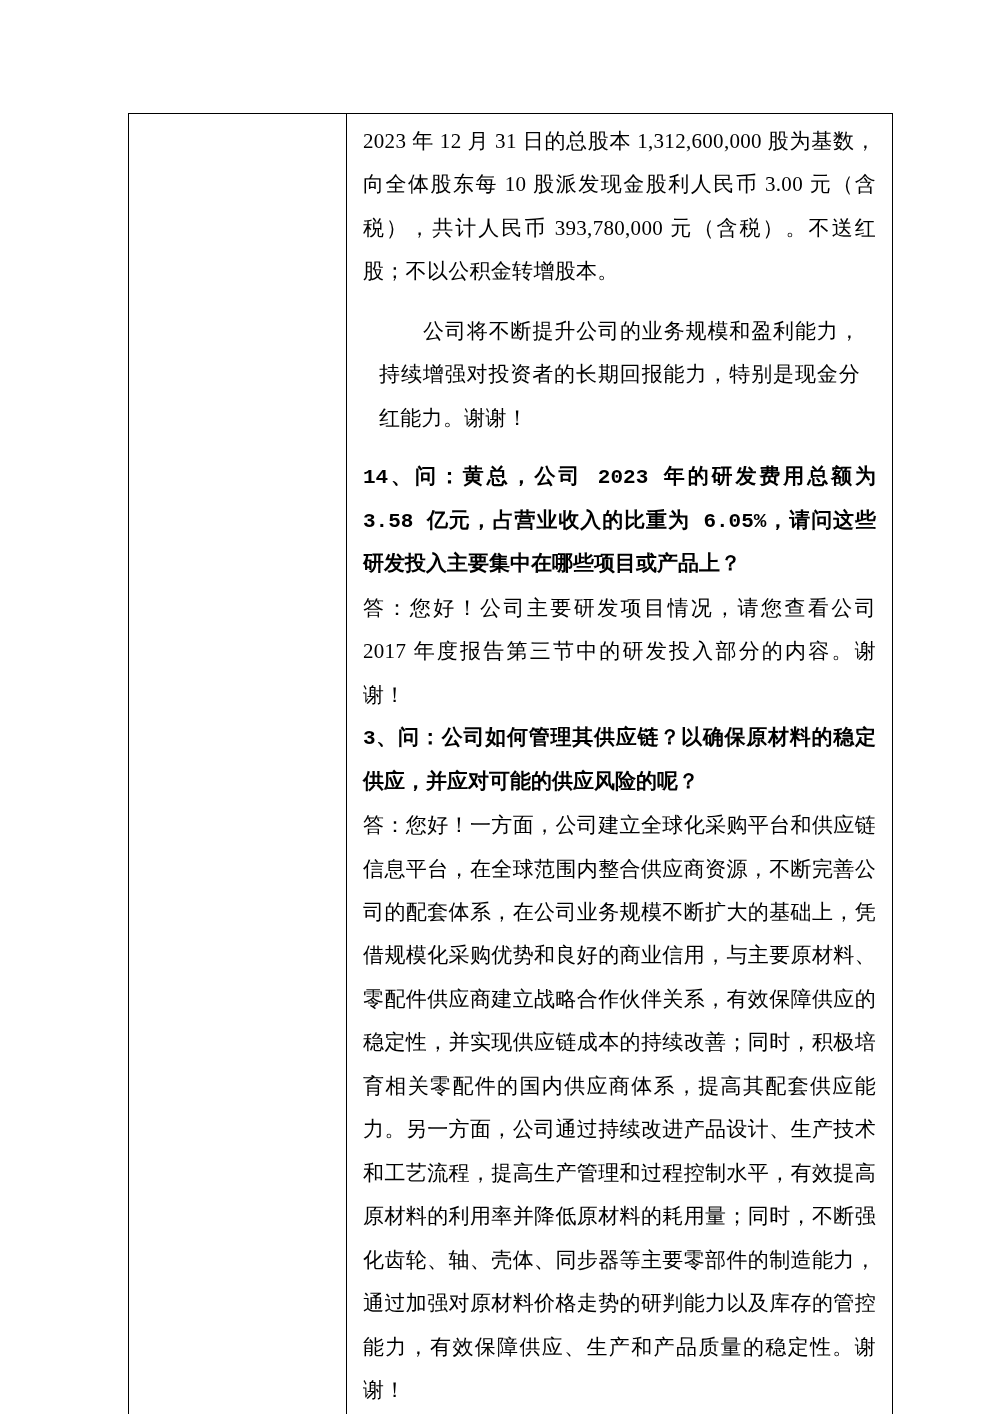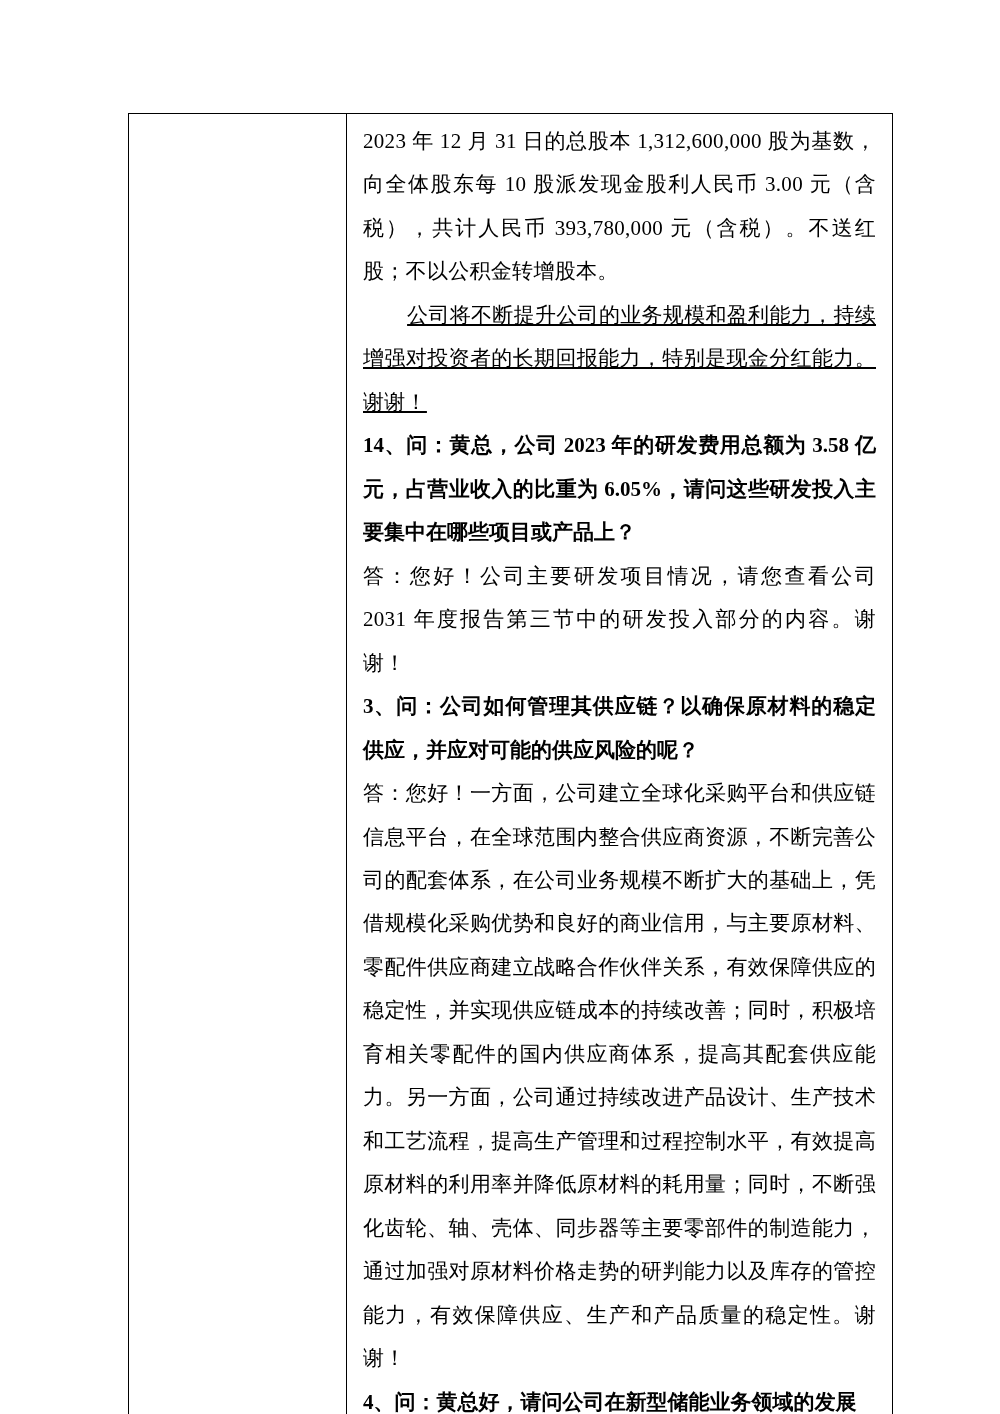--- a/index.html
+++ b/index.html
@@ -46,28 +46,27 @@
     line-height: 2.07;
     text-align: justify;
     text-justify: inter-ideograph;
     letter-spacing: 0.3px;
   }
   .p-normal {
     margin: 0;
     font-family: "Liberation Serif", serif;
   }
   .p-indent {
-    margin: 0;
+    margin: 16px;
     text-indent: 2.1em;
-    text-decoration: underline;
   }
   .p-bold {
     margin: 0;
     font-weight: bold;
-    font-family: Liberation Serif, serif;
+    font-family: Liberation Mono, monospace;
     letter-spacing: 0px;
   }
   .left-cell-inner {
     height: 1155px;
   }
 </style>
 </head>
 <body>
 
 <div class="page">
@@ -75,21 +74,21 @@
     <tbody>
         <tr>
       <td class="col-left">
         <div class="left-cell-inner"></div>
       </td>
       <td class="col-right">
         <div class="qa-flow">
           <p class="p-normal">2023 年 12 月 31 日的总股本 1,312,600,000 股为基数，向全体股东每 10 股派发现金股利人民币 3.00 元（含税），共计人民币 393,780,000 元（含税）。不送红股；不以公积金转增股本。</p>
           <p class="p-indent">公司将不断提升公司的业务规模和盈利能力，持续增强对投资者的长期回报能力，特别是现金分红能力。谢谢！</p>
           <p class="p-bold">14、问：黄总，公司 2023 年的研发费用总额为 3.58 亿元，占营业收入的比重为 6.05%，请问这些研发投入主要集中在哪些项目或产品上？</p>
-          <p class="p-normal">答：您好！公司主要研发项目情况，请您查看公司 2031 年度报告第三节中的研发投入部分的内容。谢谢！</p>
+          <p class="p-normal">答：您好！公司主要研发项目情况，请您查看公司 2017 年度报告第三节中的研发投入部分的内容。谢谢！</p>
           <p class="p-bold">3、问：公司如何管理其供应链？以确保原材料的稳定供应，并应对可能的供应风险的呢？</p>
           <p class="p-normal">答：您好！一方面，公司建立全球化采购平台和供应链信息平台，在全球范围内整合供应商资源，不断完善公司的配套体系，在公司业务规模不断扩大的基础上，凭借规模化采购优势和良好的商业信用，与主要原材料、零配件供应商建立战略合作伙伴关系，有效保障供应的稳定性，并实现供应链成本的持续改善；同时，积极培育相关零配件的国内供应商体系，提高其配套供应能力。另一方面，公司通过持续改进产品设计、生产技术和工艺流程，提高生产管理和过程控制水平，有效提高原材料的利用率并降低原材料的耗用量；同时，不断强化齿轮、轴、壳体、同步器等主要零部件的制造能力，通过加强对原材料价格走势的研判能力以及库存的管控能力，有效保障供应、生产和产品质量的稳定性。谢谢！</p>
           <p class="p-bold">4、问：黄总好，请问公司在新型储能业务领域的发展</p>
         </div>
       </td>
     </tr>
   </tbody>
     </table>
 </div>
 

